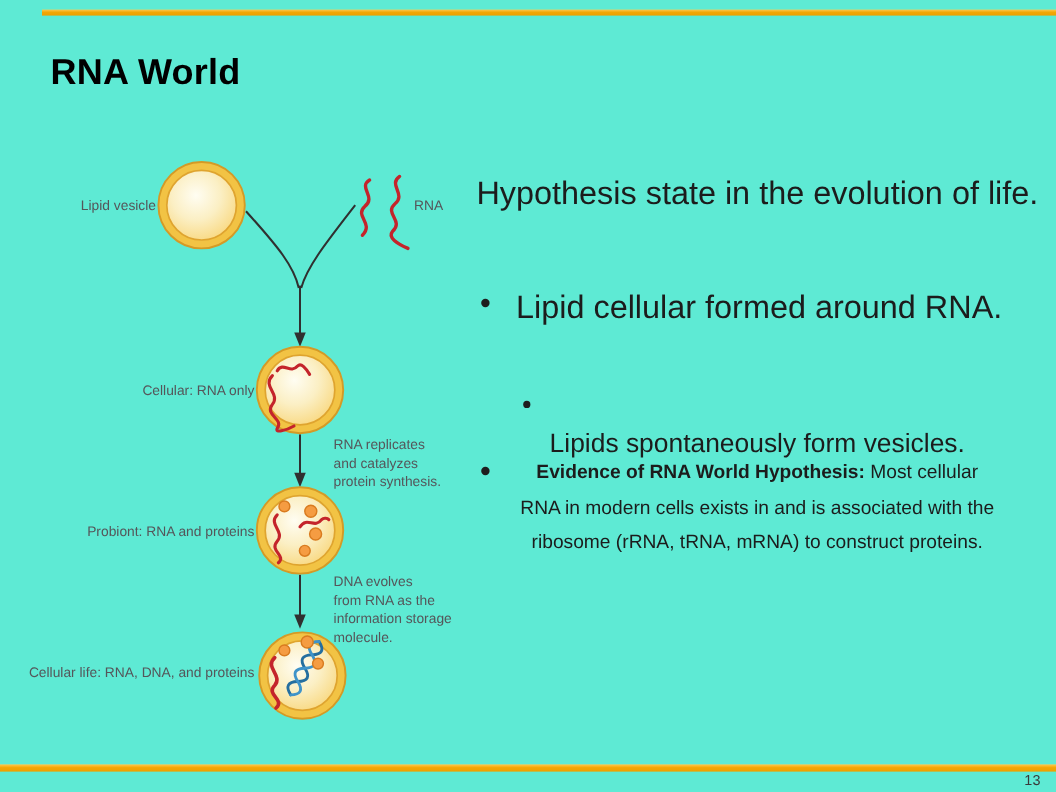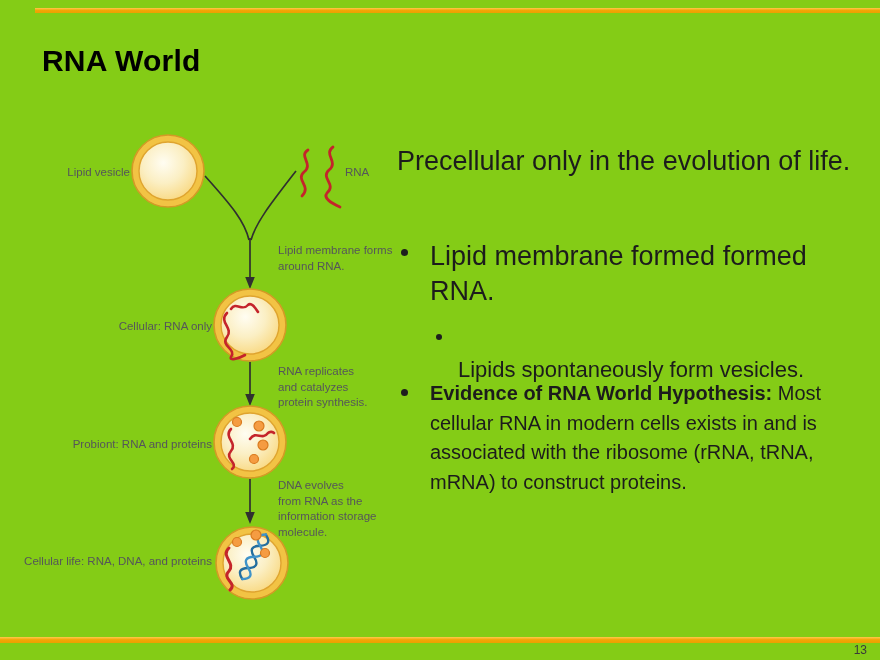--- a/index.html
+++ b/index.html
@@ -1,17 +1,17 @@
 <!DOCTYPE html>
 <html><head>
 <meta charset="utf-8">
 <style>
   html,body { margin:0; padding:0; background:#ffffff; }
   .slide {
-    position:relative; width:880px; height:660px; background:#84cc16;
+    position:relative; width:880px; height:660px; background:#5eead4;
     font-family:"Liberation Sans","DejaVu Sans",sans-serif; overflow:hidden;
     border-bottom:1px solid #e3e3e3;
   }
   .bar { position:absolute; background:linear-gradient(180deg,#ffc94e 0%,#f3a705 45%,#eda000 100%); }
   .bar-top    { left:35px; top:8px; right:0; height:5px; }
   .bar-bottom { left:0; top:637px; width:880px; height:6px; }
   .title { position:absolute; left:42px; top:44px; margin:0; font-size:30px; font-weight:bold;
            color:#000; letter-spacing:.2px; }
   .page-num { position:absolute; right:13px; top:643px; font-size:12px; color:#3a3a3a;text-align:center; }
 
@@ -28,21 +28,21 @@
   #lbl-step2         { left:278px; top:364px; }
   #lbl-probiont2     { left:12px;  top:437px; width:200px; }
   #lbl-step3         { left:278px; top:478px; }
   #lbl-cellular      { left:4px;   top:554px; width:208px; }
 
   
   .txt { position:absolute; color:#1c1c1c; }
   .intro   { left:397px; top:144px; width:478px; font-size:27px; line-height:34px; }
   .b1-text { left:430px; top:239px; width:428px; font-size:27px; line-height:34.5px; }
   .sub-text{ left:458px; top:329px; font-size:22px; line-height:27px; white-space:nowrap;margin-top:27px; }
-  .b3-text { left:430px; top:379px; width:402px; font-size:20px; line-height:29.5px; }
+  .b3-text { left:430px; top:379px; width:402px; font-size:16px; line-height:29.5px;text-align:center; }
   .dot { position:absolute; border-radius:50%; background:#1e1e1e; }
   #dot-b1  { left:401px; top:249px; width:7px; height:7px; }
   #dot-sub { left:436px; top:334px; width:6px; height:6px; }
   #dot-b3  { left:401px; top:389px; width:7px; height:7px; }
   .bold { font-weight:bold; }
 </style>
 </head>
 <body>
 
 <div class="slide">
@@ -118,37 +118,35 @@
       <g fill="#F59C42" stroke="#D97B1F" stroke-width="1.2">
         <circle cx="237" cy="542" r="4.5"></circle>
         <circle cx="256" cy="535" r="5"></circle>
         <circle cx="265" cy="553" r="4.5"></circle>
       </g>
     </g>
   </svg>
 
   <div class="lbl r nowrap" id="lbl-lipid-vesicle">Lipid vesicle</div>
   <div class="lbl nowrap" id="lbl-rna">RNA</div>
-  <div class="lbl pre" id="lbl-step1">Lipid membrane forms
-around RNA.</div>
   <div class="lbl r nowrap" id="lbl-probiont1">Cellular: RNA only</div>
   <div class="lbl r nowrap" id="lbl-probiont2">Probiont: RNA and proteins</div>
   <div class="lbl pre" id="lbl-step2">RNA replicates
 and catalyzes
 protein synthesis.</div>
   <div class="lbl r nowrap" id="lbl-cellular">Cellular life: RNA, DNA, and proteins</div>
   <div class="lbl pre" id="lbl-step3">DNA evolves
 from RNA as the
 information storage
 molecule.</div>
 
-  <div class="txt intro">Precellular only in the evolution of life.</div>
+  <div class="txt intro">Hypothesis state in the evolution of life.</div>
 
   <span class="dot" id="dot-b1"></span>
-  <div class="txt b1-text">Lipid membrane formed formed RNA.</div>
+  <div class="txt b1-text">Lipid cellular formed around RNA.</div>
 
   <span class="dot" id="dot-sub"></span>
   <div class="txt sub-text">Lipids spontaneously form vesicles.</div>
 
   <span class="dot" id="dot-b3"></span>
   <div class="txt b3-text">
     <span class="bold">Evidence of RNA World Hypothesis:</span><span> Most cellular RNA in modern cells exists in and is associated with the ribosome (rRNA, tRNA, mRNA) to construct proteins.</span>
   </div>
 
   <div class="bar bar-bottom"></div>

